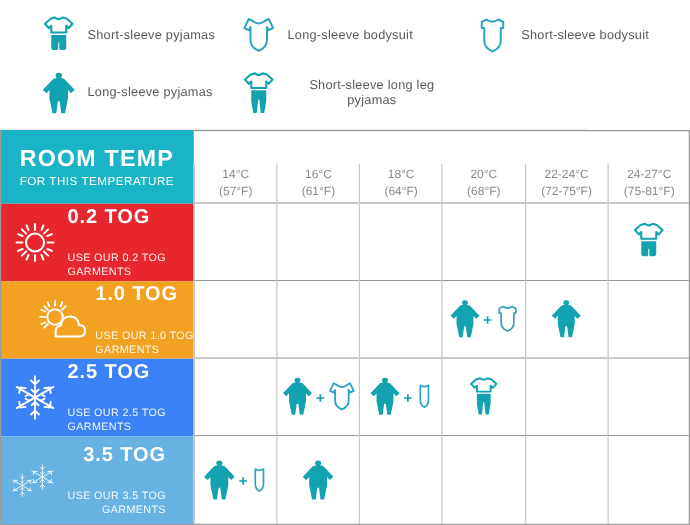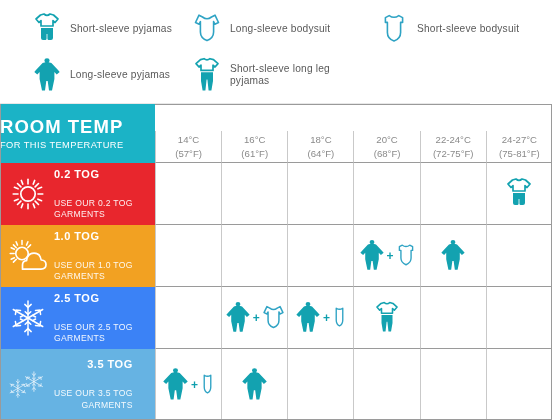--- a/index.html
+++ b/index.html
@@ -9,20 +9,21 @@
     font-family: "Liberation Sans", sans-serif;
     overflow: hidden;
   }
   .page { position: relative; width: 552px; height: 420px; background:#fff; }
 
   
   .legend {
     position: absolute; left: 0; top: 0; width: 470px; height: 104px;
     background: #fff;
     border-bottom: 1px solid #e8e8e8;
+    text-align: center;
   }
   .legend-grid {
     display: grid;
     grid-template-columns: 185px 185px 182px;
     grid-template-rows: 46px 46px;
     padding: 6px 0 0 0;
   }
   .legend-item {
     display: flex; align-items: center; gap: 9px;
     padding-left: 33px;
@@ -46,21 +47,21 @@
     display: grid;
     grid-template-columns: 155px repeat(6, 1fr);
     grid-template-rows: 59px 62px 62px 62px 71px;
   }
   .cell { position: relative; background:#fff; }
 
   
   .hdr-room {
     background: #1BB3C6;
     color: #fff;
-    display: flex; flex-direction: column; align-items: flex-start; justify-content: center;
+    display: flex; flex-direction: column; align-items: center; justify-content: center;
     padding-top: 2px;
   }
   .hdr-room .t1 {
     font-size: 18.5px; font-weight: 700; letter-spacing: .055em; line-height: 1.06;
   }
   .hdr-room .t2 {
     font-size: 9.3px; letter-spacing: .045em; line-height: 1.26; margin-top: 3px; text-align:center;
   }
   .hdr-temp {
     border-left: 1px solid #c9c9c9;
@@ -70,24 +71,24 @@
   }
   .hdr-temp.last { border-right: 0; }
 
   
   .tog {
     display: flex; align-items: center; gap: 4px;
     padding-left: 6px; color: #fff;
   }
   .tog .sym { width: 44px; flex: 0 0 44px; display:flex; align-items:center; justify-content:center; }
   .tog .txt { display:flex; flex-direction: column; }
-  .tog .tname { font-size: 11px; font-weight: 700; letter-spacing: .045em; line-height: 1.1; }
+  .tog .tname { font-size: 16px; font-weight: 700; letter-spacing: .045em; line-height: 1.1; }
   .tog .tsub { font-size: 8.6px; letter-spacing: .035em; line-height: 1.3; margin-top: 18px; opacity:.93; }
   .tog-02 { background: #E8262D; }
-  .tog-10 { background: #F2A122; }
+  .tog-10 { background: #F2A122; justify-content: flex-end; }
   .tog-25 { background: #3b82f6; }
   .tog-35 { background: #66B3E3; text-align: right; }
 
   
   .dc {
     border-left: 1px solid #c9c9c9;
     border-bottom: 1px solid #9a9a9a;
     display: flex; align-items: center; justify-content: center; gap: 2px;
   }
   .dc .plus { color: #0F9FAE; font-size: 12px; font-weight: 700; margin: 0 0px; align-self: center; }

